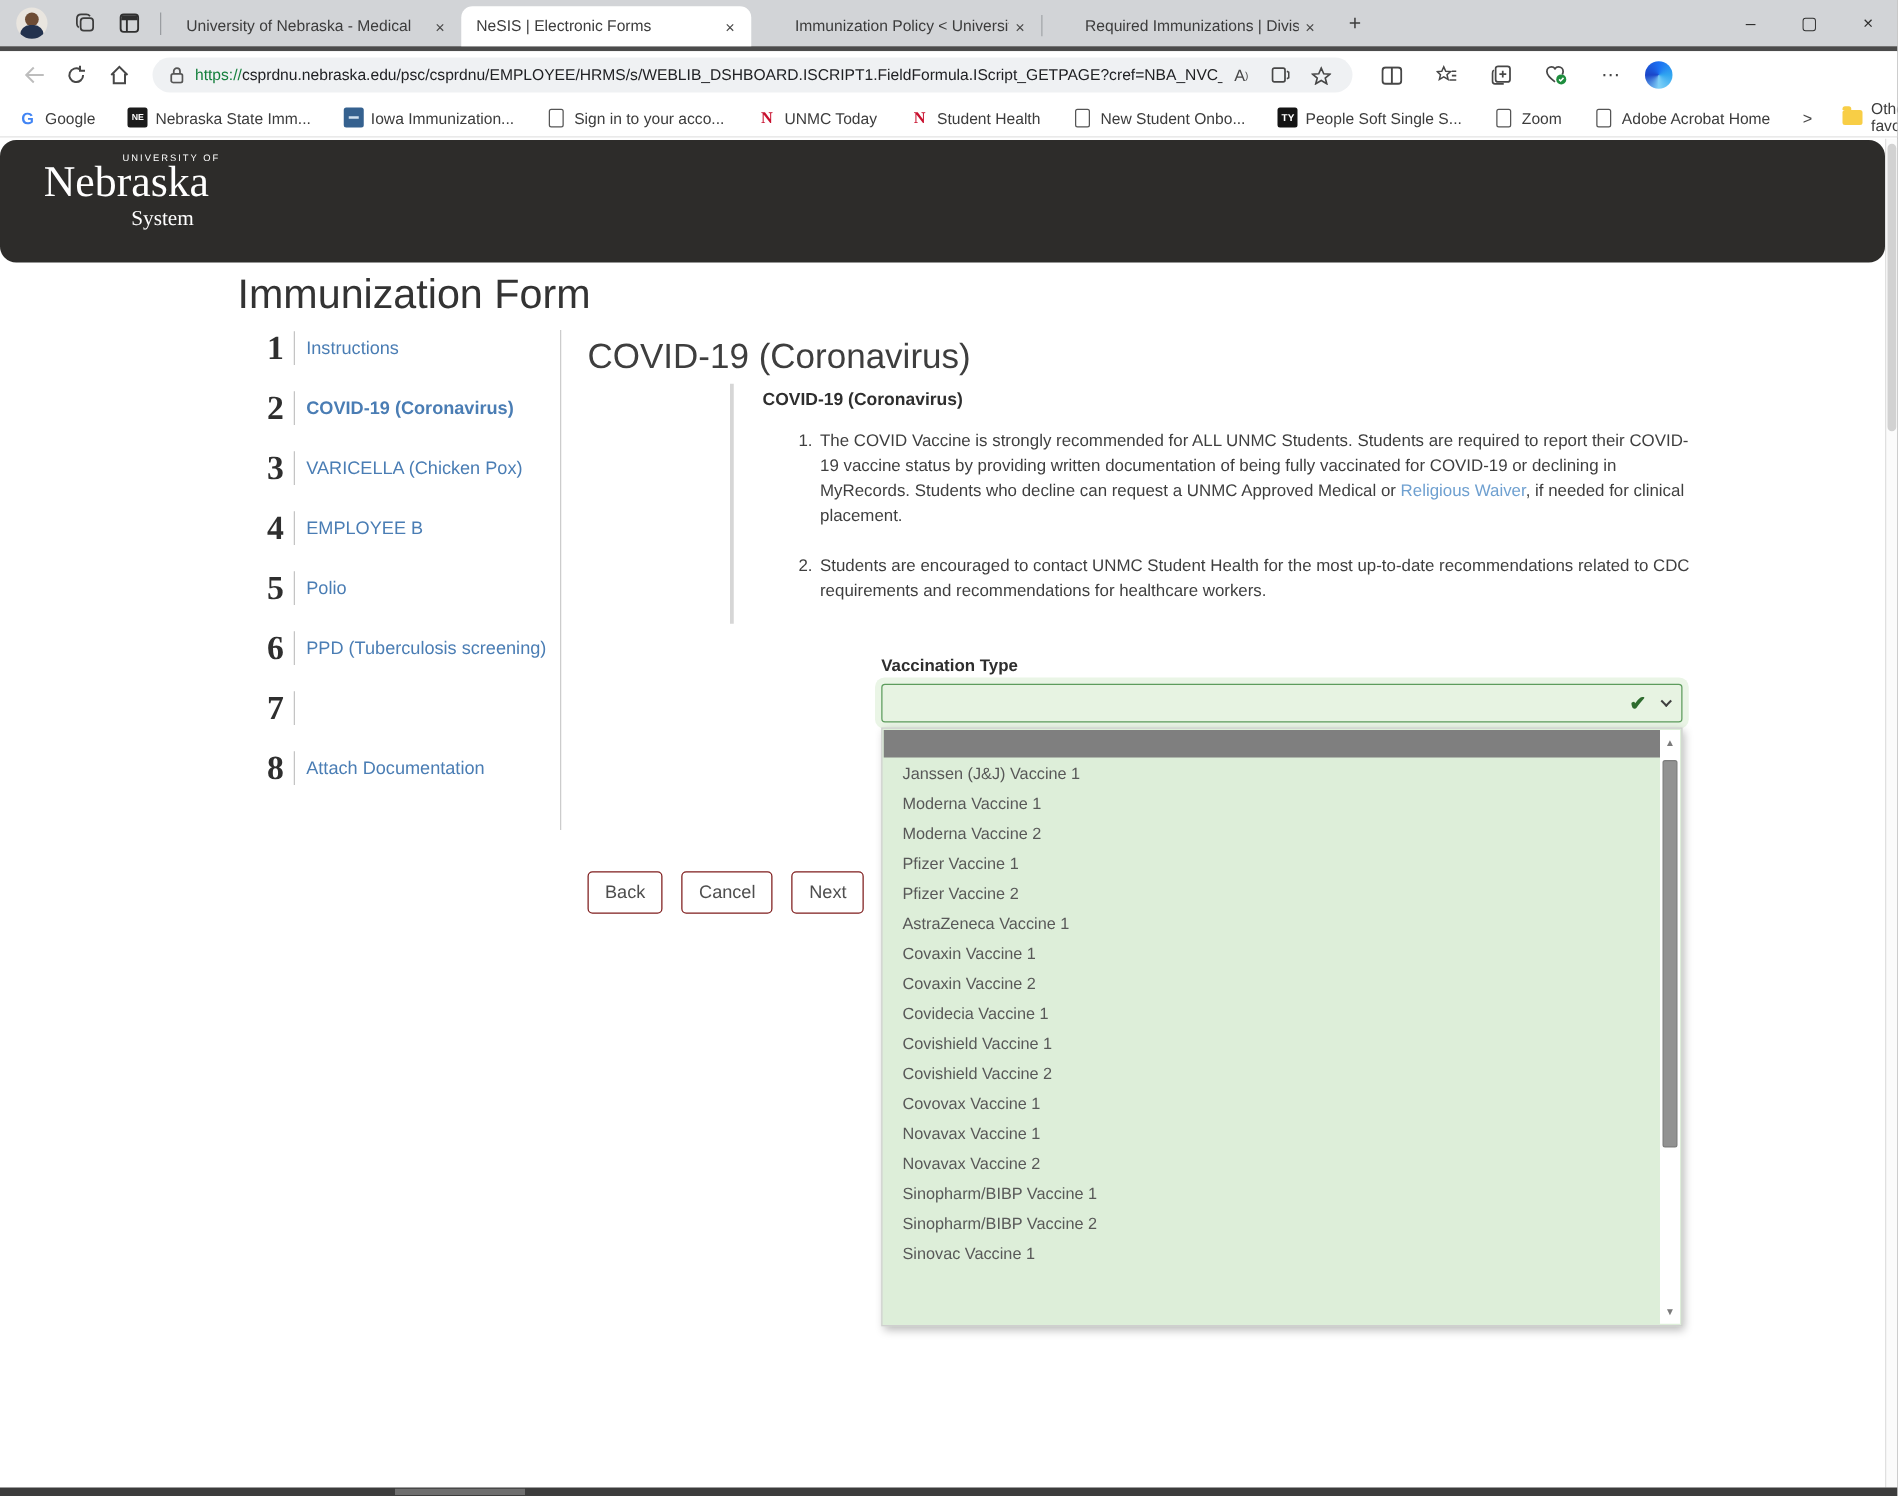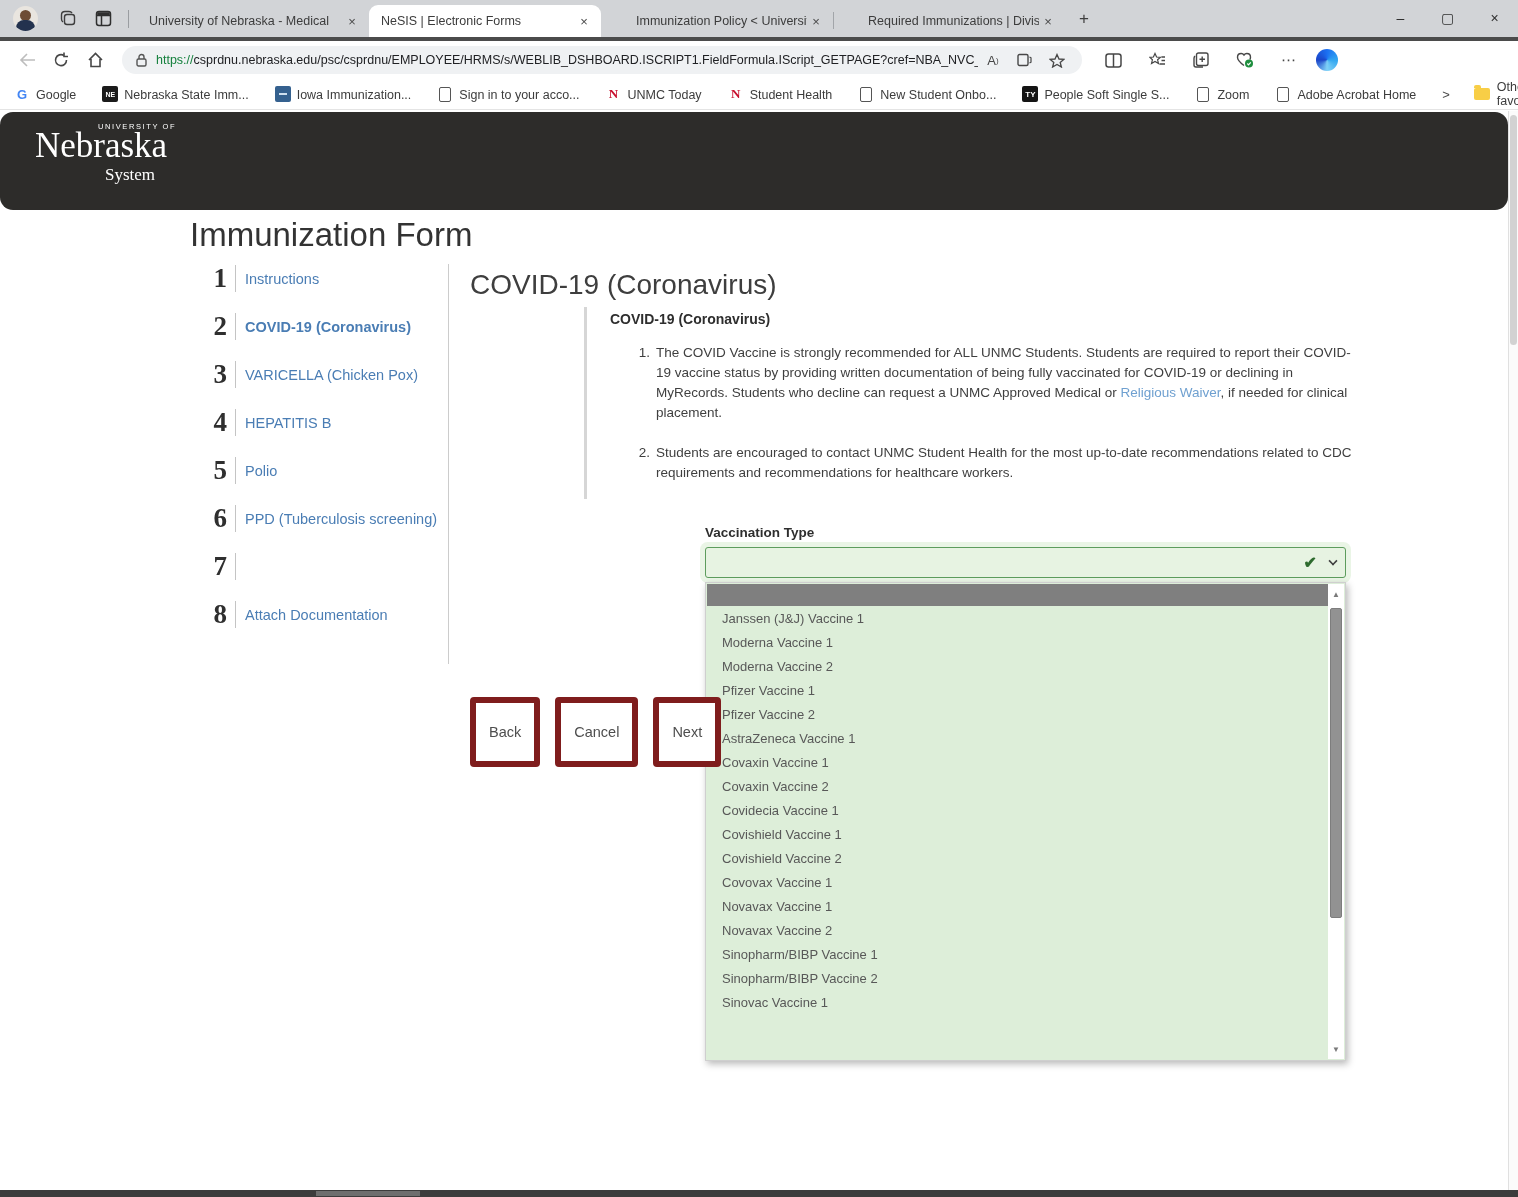--- a/index.html
+++ b/index.html
@@ -108,21 +108,21 @@
   .dd-selected{position:absolute;top:1px;left:1px;right:17px;height:22px;background:#7f7f7f;}
   .dd-options{position:absolute;top:24px;left:1px;right:17px;}
   .dd-option{height:24px;line-height:24px;padding-left:15px;font-size:13px;color:#585858;white-space:nowrap;}
   .dd-scrollbar{position:absolute;top:1px;right:1px;bottom:1px;width:16px;background:#fff;}
   .dd-arrow{position:absolute;left:0;width:16px;height:16px;display:flex;align-items:center;justify-content:center;font-size:8px;color:#7a7a7a;}
   .dd-arrow.up{top:2px;}
   .dd-arrow.down{bottom:2px;}
   .dd-thumb{position:absolute;left:2px;width:12px;top:24px;height:310px;background:#929292;border:1px solid #7d7d7d;border-radius:2px;}
   
   .btn-row{position:absolute;left:470px;top:586px;display:flex;gap:15px;}
-  .btn{background:#fff;border:6px solid #7f1d1d;border-radius:4px;color:#4e4e4e;font-size:14.5px;padding:21px 13px;font-family:"Liberation Sans",sans-serif;}
+  .btn{background:#fff;border:1px solid #7f1d1d;border-radius:4px;color:#4e4e4e;font-size:14.5px;padding:8px 13px;font-family:"Liberation Sans",sans-serif;}
 </style>
 </head>
 <body>
 
 <div class="window">
 
   <div class="tabstrip">
     <div class="avatar"></div>
     <div class="chrome-ic">
       <svg width="18" height="18" viewBox="0 0 18 18">
@@ -336,21 +336,21 @@
 
         <div class="step">
           <span class="step-num">3</span>
           <span class="step-bar"></span>
           <span class="step-label">VARICELLA (Chicken Pox)</span>
         </div>
 
         <div class="step">
           <span class="step-num">4</span>
           <span class="step-bar"></span>
-          <span class="step-label">HEPATITIS B</span>
+          <span class="step-label">EMPLOYEE B</span>
         </div>
 
         <div class="step">
           <span class="step-num">5</span>
           <span class="step-bar"></span>
           <span class="step-label">Polio</span>
         </div>
 
         <div class="step">
           <span class="step-num">6</span>

